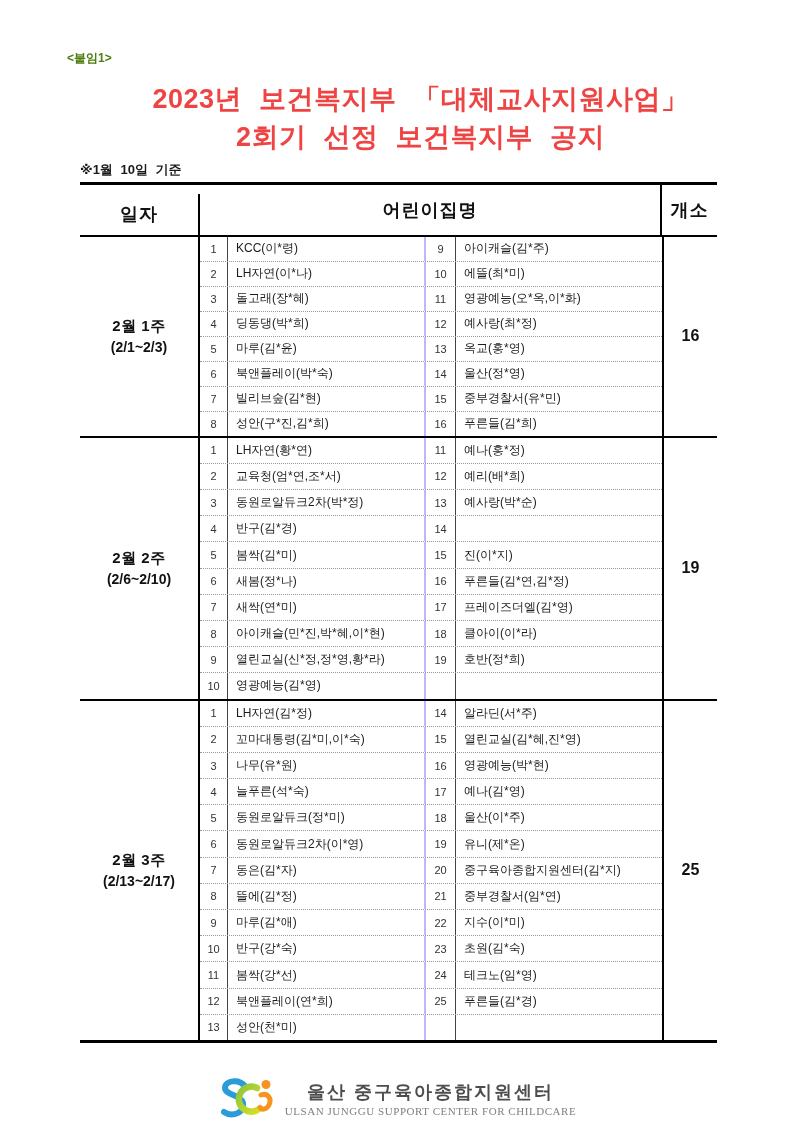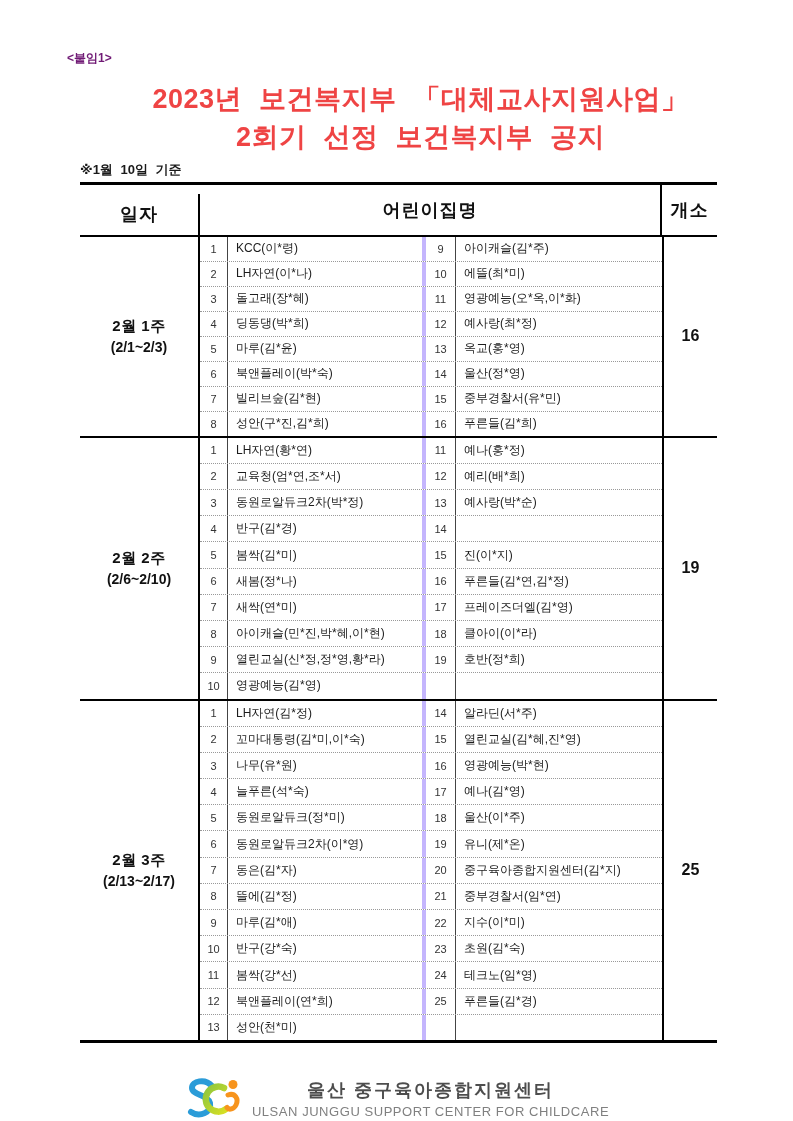--- a/index.html
+++ b/index.html
@@ -9,21 +9,21 @@
     margin:0 auto;
     background:#ffffff;
     font-family:"Liberation Sans","DejaVu Sans",sans-serif;
     color:#111;
     box-sizing:border-box;
     padding-top:80px;
     overflow:hidden;
   }
   .attach{
     position:absolute;left:67px;top:50px;
-    font-size:12px;font-weight:bold;color:#701a75;
+    font-size:12px;font-weight:bold;color:#4d7c0f;
   }
   .title{
     text-align:center;
     font-size:27px;font-weight:bold;
     line-height:1.42;
     word-spacing:9px;
     letter-spacing:0.5px;
     color:#ef4444;
     margin-left:48px;
   }
@@ -67,42 +67,42 @@
   .rh24 .row{height:24px;}
   .rh25 .row{height:25.2px;}
   .row:not(:last-child){border-bottom:1px dotted #999;}
   .cell{
     display:flex;align-items:center;
     box-sizing:border-box;
     font-size:12px;color:#1c1c1c;
     white-space:nowrap;overflow:hidden;
   }
   .cell-num1{width:28px;justify-content:center;border-right:1px solid #444;font-size:11px;color:#333;}
-  .cell-name1{width:198px;padding-left:8px;border-right:4px solid #c4b5fd;}
+  .cell-name1{width:198px;padding-left:8px;border-right:2px solid #c4b5fd;}
   .cell-num2{width:30px;justify-content:center;border-right:1px solid #444;font-size:11px;color:#333;}
   .cell-name2{flex:1;padding-left:8px;}
   .sec-count{
     width:55px;box-sizing:border-box;
     border-left:2px solid #000;
     display:flex;align-items:center;justify-content:center;
     font-size:16px;font-weight:bold;
   }
   .footer{
     margin-top:32px;
     display:flex;align-items:center;justify-content:center;
     gap:10px;
   }
   .org{display:flex;flex-direction:column;align-items:center;}
   .org-ko{
     font-size:18px;font-weight:600;color:#4d4d4d;
     letter-spacing:2px;line-height:1.1;
   }
   .org-en{
-    font-size:13px;color:#808080;
-    letter-spacing:0.55px;margin-top:3px;
+    font-size:11px;color:#808080;
+    letter-spacing:0.55px;margin-top:3px;font-family:Liberation Serif, serif;
   }
 </style>
 </head>
 <body>
 
 <div class="page">
 
   <div class="attach">&lt;붙임1&gt;</div>
 
   <div class="title">

